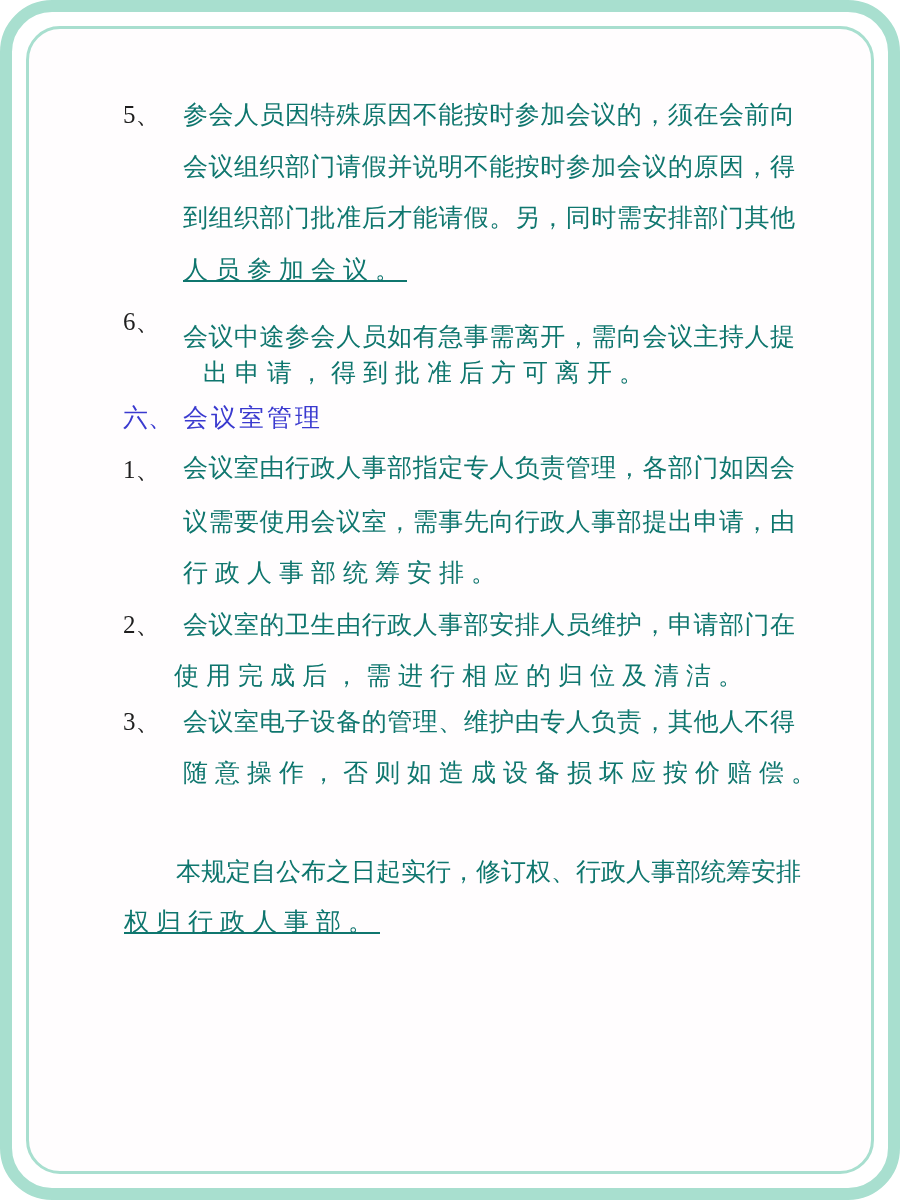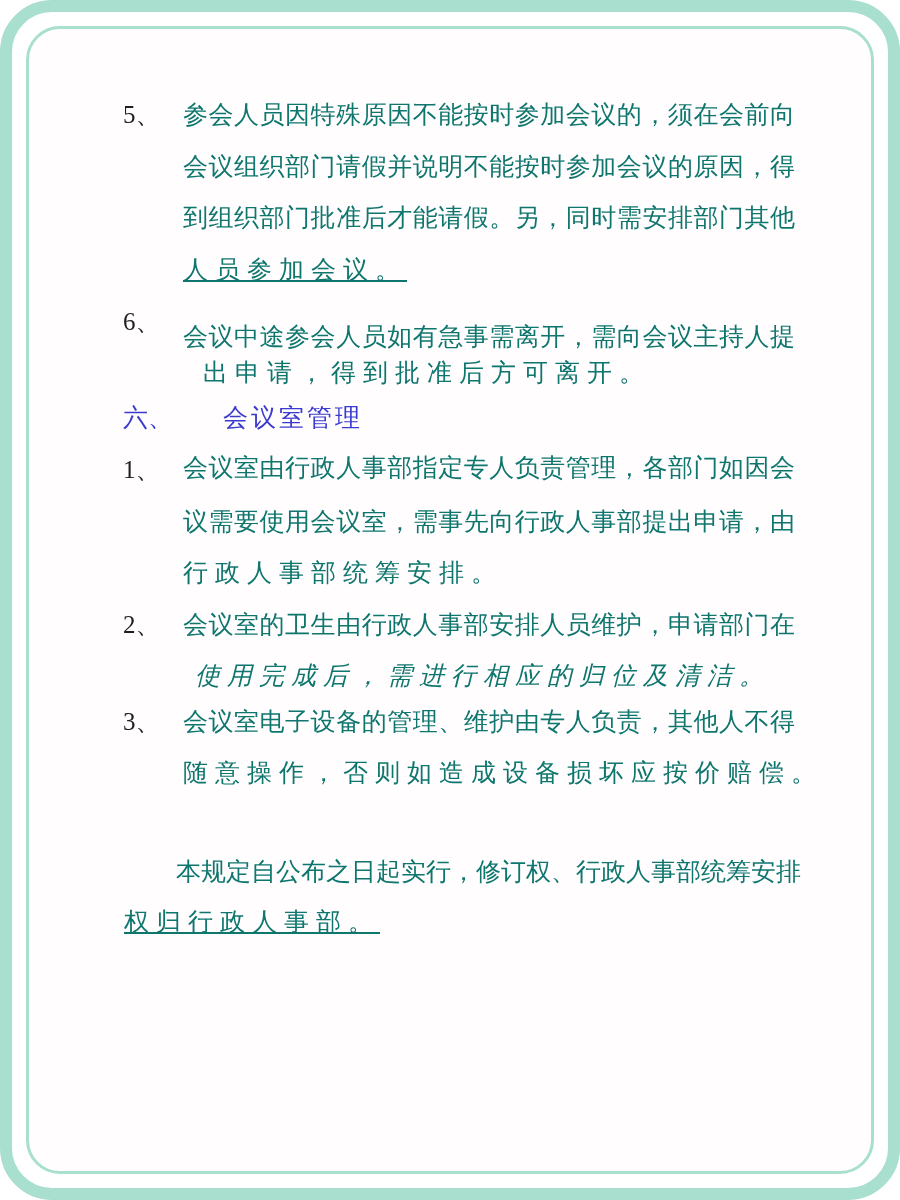--- a/index.html
+++ b/index.html
@@ -80,34 +80,34 @@
   </div>
 
   <div>
     <span class="num" style="left:123px; top:305px;">6、</span>
     <span class="line justify" style="left:183px; top:320px; width:612px;">会议中途参会人员如有急事需离开，需向会议主持人提</span>
     <span class="line" style="left:183px; top:356px; letter-spacing:7px;margin-left:20px;">出申请，得到批准后方可离开。</span>
   </div>
 
   <div>
     <span class="line heading" style="left:123px; top:401px;">六、</span>
-    <span class="line heading" style="left:183px; top:401px; letter-spacing:3px;margin-left:40px;">会议室管理</span>
+    <span class="line heading" style="left:183px; top:401px; letter-spacing:3px;">会议室管理</span>
   </div>
 
   <div>
     <span class="num" style="left:123px; top:453px;">1、</span>
     <span class="line justify" style="left:183px; top:453px; width:612px;font-family:Liberation Mono, monospace;">会议室由行政人事部指定专人负责管理，各部门如因会</span>
     <span class="line justify" style="left:183px; top:505px; width:612px;">议需要使用会议室，需事先向行政人事部提出申请，由</span>
     <span class="line" style="left:183px; top:556px; letter-spacing:7px;text-align:center;">行政人事部统筹安排。</span>
   </div>
 
   <div>
     <span class="num" style="left:123px; top:608px;">2、</span>
     <span class="line justify" style="left:183px; top:608px; width:612px;">会议室的卫生由行政人事部安排人员维护，申请部门在</span>
-    <span class="line" style="left:195px; top:659px; letter-spacing:7px;font-style:italic;">使用完成后，需进行相应的归位及清洁。</span>
+    <span class="line" style="left:174px; top:659px; letter-spacing:7px;">使用完成后，需进行相应的归位及清洁。</span>
   </div>
 
   <div>
     <span class="num" style="left:123px; top:705px;">3、</span>
     <span class="line justify" style="left:183px; top:705px; width:612px;">会议室电子设备的管理、维护由专人负责，其他人不得</span>
     <span class="line" style="left:183px; top:756px; letter-spacing:7px;">随意操作，否则如造成设备损坏应按价赔偿。</span>
   </div>
 
   <div>
     <span class="line justify" style="left:176px; top:855px; width:619px;">本规定自公布之日起实行，修订权、行政人事部统筹安排</span>

